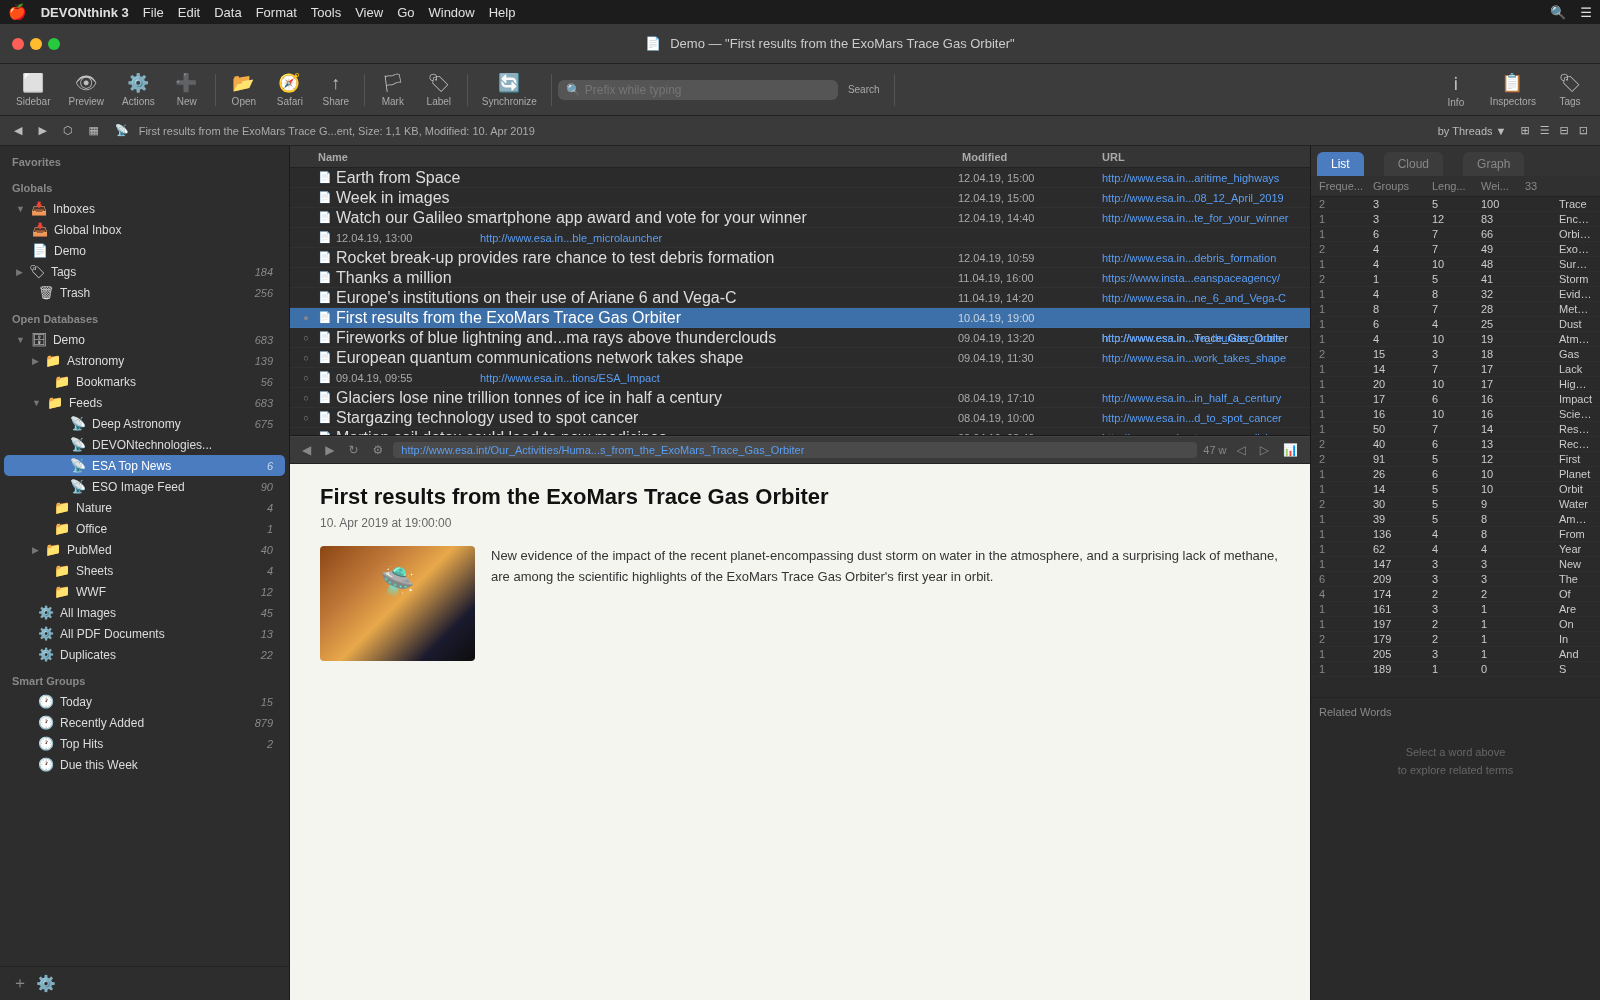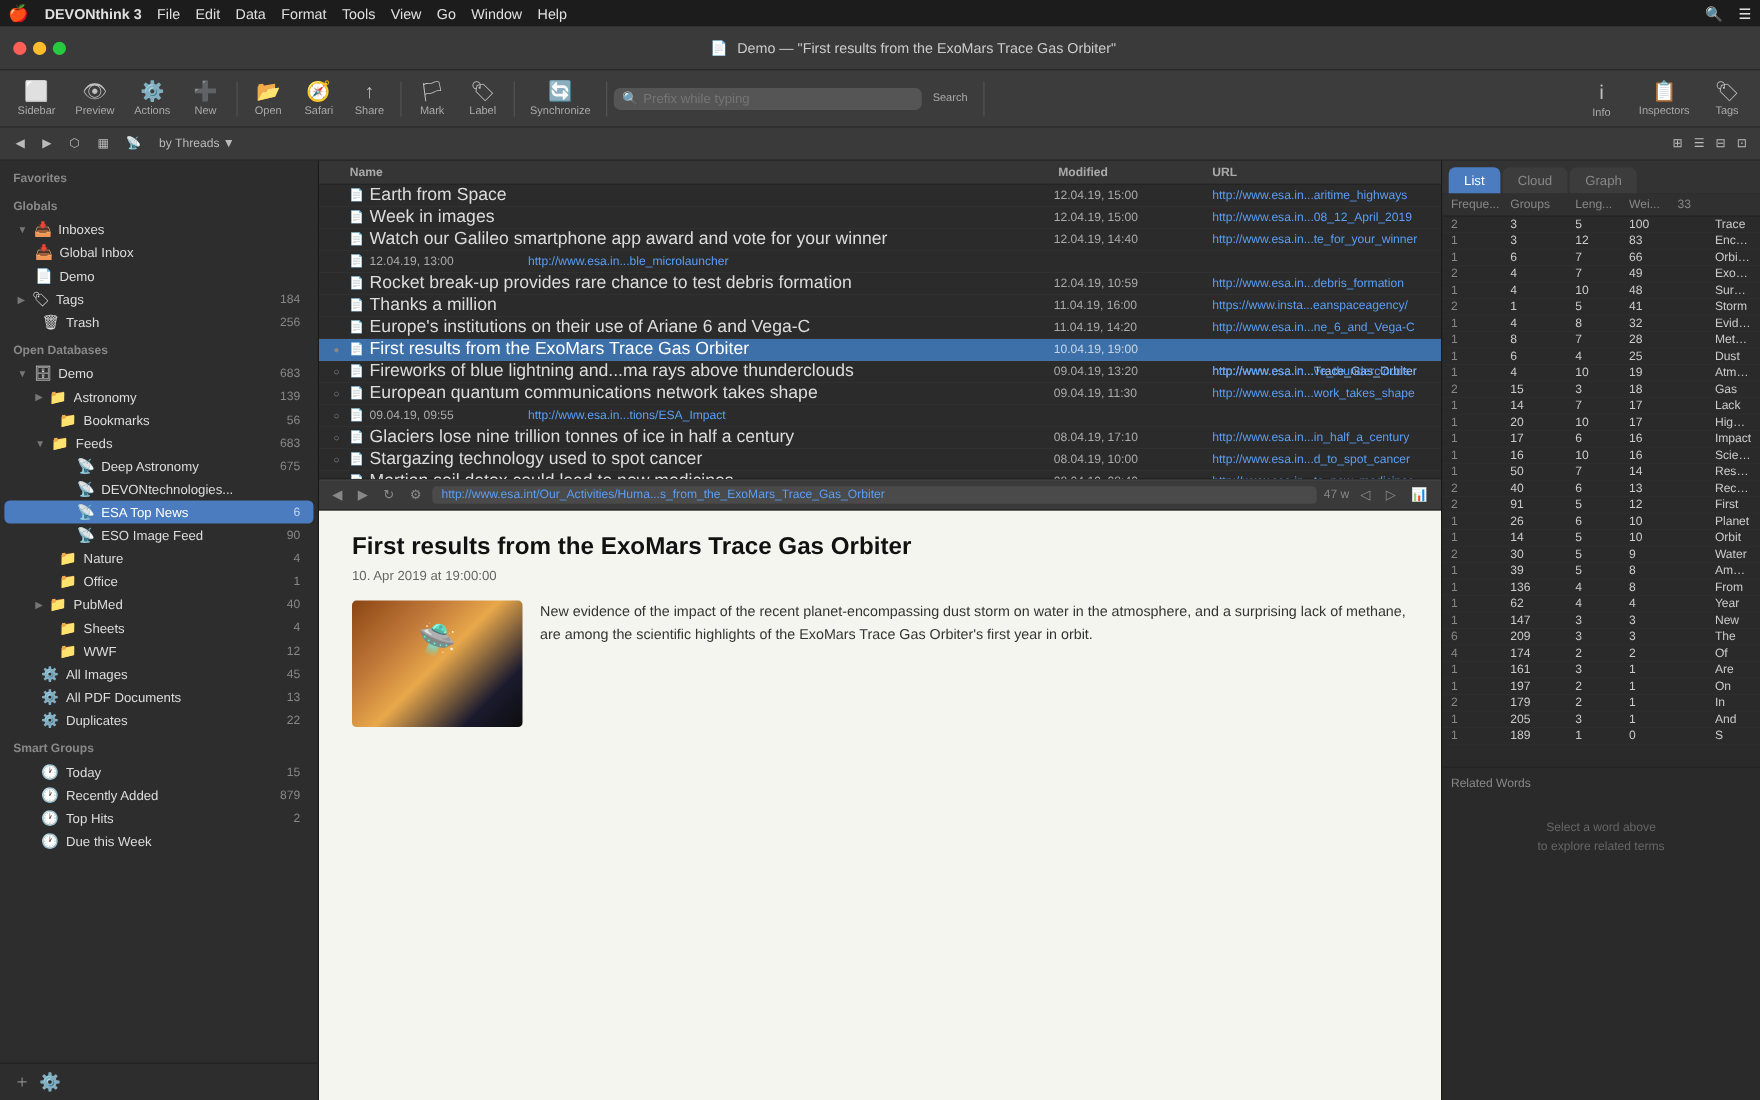--- a/index.html
+++ b/index.html
@@ -153,21 +153,21 @@
       align-items: center;
       padding: 3px 12px;
       cursor: pointer;
       border-radius: 5px;
       margin: 0 4px;
       gap: 6px;
     }
     .sidebar-item.active { background: #4a7cbf; color: #fff; }
     .sidebar-item .si-icon { width: 16px; text-align: center; font-size: 13px; flex-shrink: 0; }
     .sidebar-item .si-label { flex: 1; font-size: 12px; white-space: nowrap; overflow: hidden; text-overflow: ellipsis; }
-    .sidebar-item .si-count { font-size: 11px; color: #888; }
+    .sidebar-item .si-count { font-size: 11px; color: #888; font-style: italic; }
     .sidebar-item.active .si-count { color: rgba(255,255,255,0.7); }
     .sidebar-disclosure { font-size: 9px; color: #777; cursor: pointer; }
     .sidebar-indent { padding-left: 28px; }
     .sidebar-indent2 { padding-left: 44px; }
     .sidebar-footer {
       display: flex;
       align-items: center;
       padding: 6px 12px;
       border-top: 1px solid #222;
       gap: 8px;
@@ -310,21 +310,21 @@
       background: #2a2a2a;
       border-left: 1px solid #1a1a1a;
       display: flex;
       flex-direction: column;
       overflow: hidden;
     }
     #right-panel-tabs {
       display: flex;
       background: #333;
       padding: 6px 6px 0;
-      gap: 2px;
+      gap: 20px;
     }
     .rp-tab {
       padding: 5px 14px;
       border-radius: 6px 6px 0 0;
       cursor: pointer;
       font-size: 12px;
       color: #888;
       background: #3c3c3c;
     }
     .rp-tab.active {
@@ -483,20 +483,21 @@
     </div>
   </div>
 </div>
 
 <div id="secondary-toolbar">
   <span class="sec-btn">◀</span>
   <span class="sec-btn">▶</span>
   <span class="sec-btn">⬡</span>
   <span class="sec-btn">▦</span>
   <span class="sec-btn" style="color:#f80;">📡</span>
+  <span class="breadcrumb-text">First results from the ExoMars Trace G...ent, Size: 1,1 KB, Modified: 10. Apr 2019</span>
   <span class="sec-btn">by Threads ▼</span>
   <div class="view-icons">
     <span class="view-icon">⊞</span>
     <span class="view-icon">☰</span>
     <span class="view-icon">⊟</span>
     <span class="view-icon">⊡</span>
   </div>
 </div>
 
 <div id="main">

